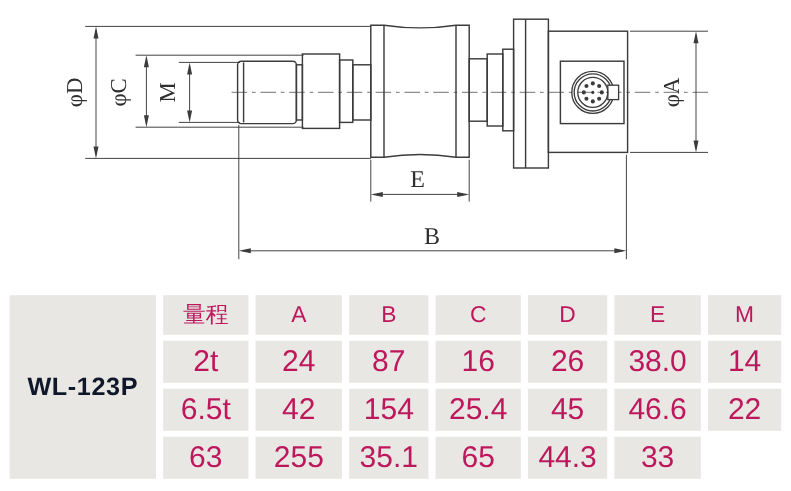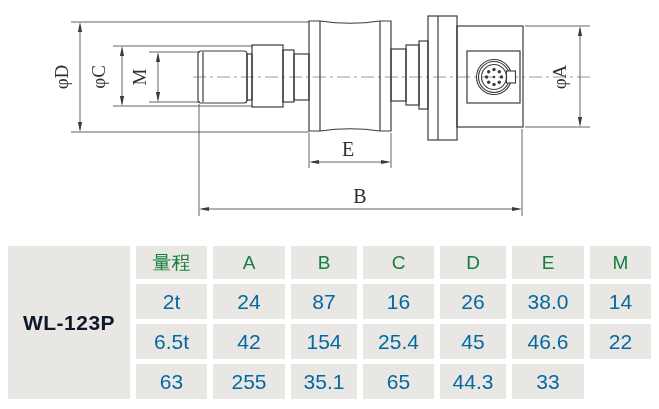--- a/index.html
+++ b/index.html
@@ -15,28 +15,28 @@
   .spec-table{
     position:absolute;left:8px;top:246px;
     display:grid;
     grid-template-columns:122px 71px 72px 66px 71px 66px 72px 61px;
     grid-template-rows:33px 35px 35px 35px;
     gap:5px 6px;
   }
   .cell{
     background:#e9e7e3;
     display:flex;align-items:center;justify-content:center;
-    color:#0369a1;font-size:21px;line-height:1;
+    color:#be185d;font-size:25px;line-height:1;
   }
   .model-cell{
     grid-column:1;grid-row:1 / span 4;
     font-weight:bold;font-size:21px;color:#0f172a;
     letter-spacing:0.5px;
   }
-  .head-cell{font-size:19px;color:#15803d;}
+  .head-cell{font-size:19px;color:#be185d;}
 </style>
 </head>
 <body>
 
 <div id="drawing-wrap">
 <svg width="659" height="238" viewBox="0 0 659 238" xmlns="http://www.w3.org/2000/svg">
 
   <line x1="193" y1="77" x2="592" y2="77" stroke="#8f8f8f" stroke-width="0.9" stroke-dasharray="13 4 3 4"></line>
 
   <g stroke="#3c3c3c" stroke-width="1.2" fill="none">

